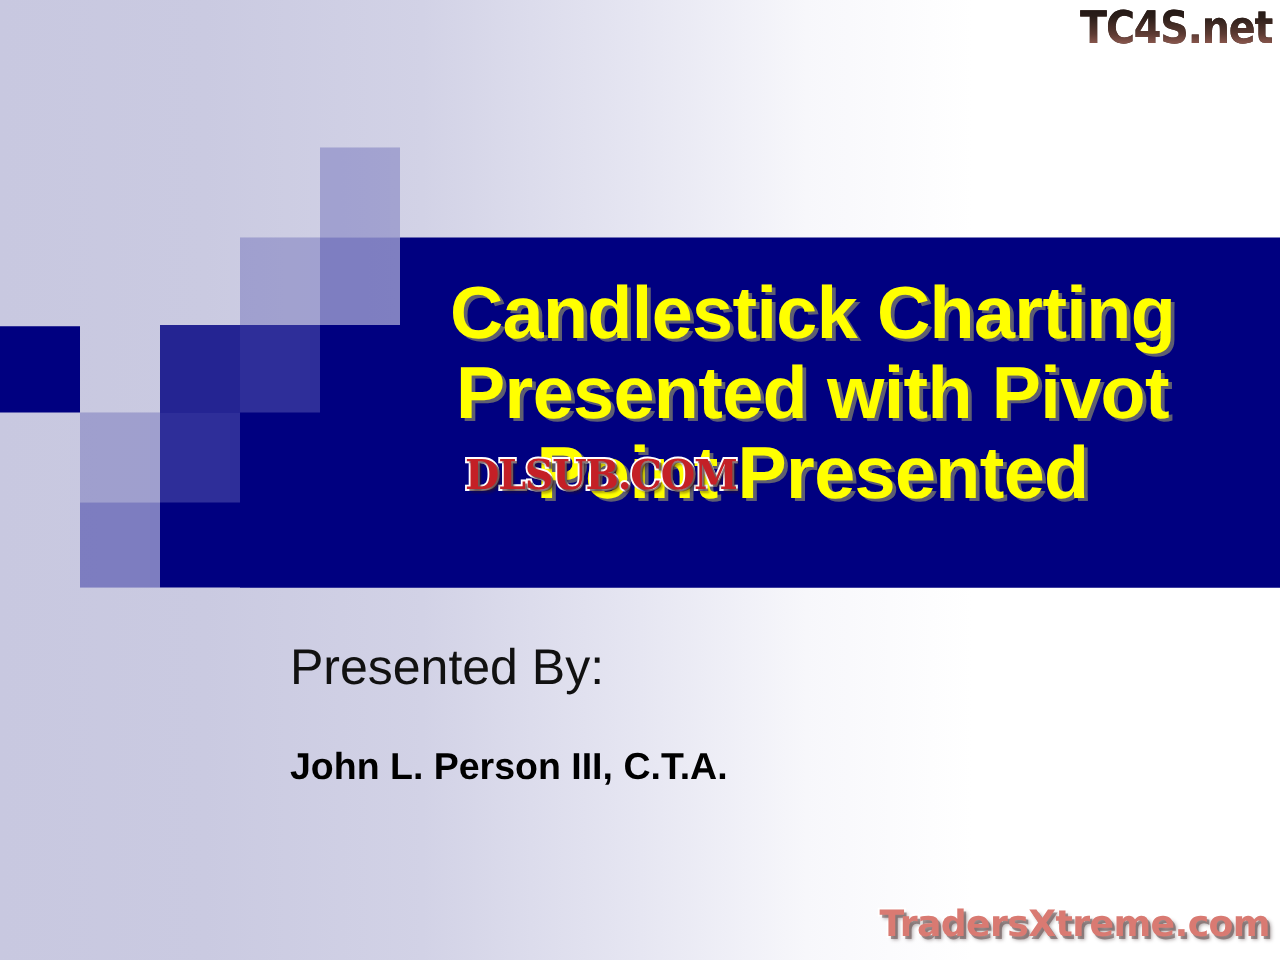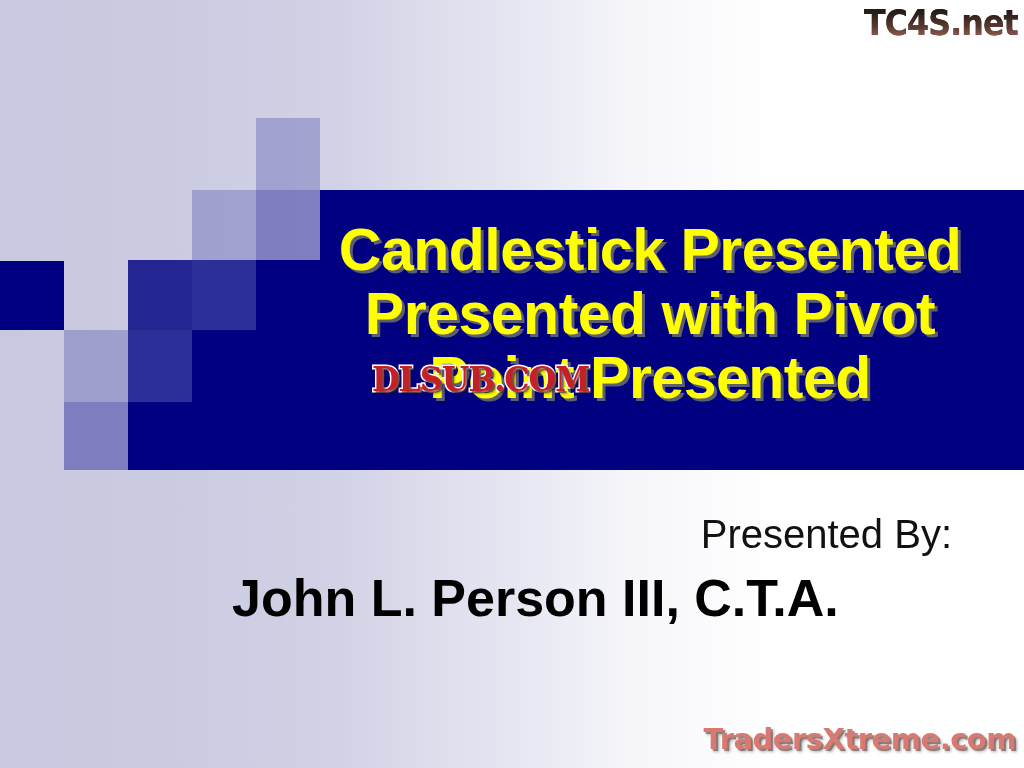--- a/index.html
+++ b/index.html
@@ -89,28 +89,27 @@
     left: 232px;
     top: 505px;
     width: 720px;
     z-index: 6;
   }
   .sub-line-1 {
     color: #111111;
     font-size: 40px;
     line-height: 58px;
     font-weight: normal;
-    text-align: right;
   }
   .sub-line-2 {
     color: #000000;
-    font-size: 52px;
+    font-size: 30px;
     line-height: 62px;
     font-weight: bold;
-    margin-top: 4px;
+    margin-top: 20px;
   }
 
   
   #wm-top {
     position: absolute;
     right: 6px;
     top: 2px;
     font-size: 36px;
     font-weight: bold;
     letter-spacing: -1px;
@@ -201,21 +200,21 @@
       <div class="mosaic-sq sq-light" style="left: 192px; top: 190px; width: 64px; height: 70px;"></div>
       <div class="mosaic-sq sq-mid" style="left: 256px; top: 190px; width: 64px; height: 70px;"></div>
       <div class="mosaic-sq sq-light" style="left: 128px; top: 260px; width: 64px; height: 70px;"></div>
       <div class="mosaic-sq sq-mid" style="left: 192px; top: 260px; width: 64px; height: 70px;"></div>
       <div class="mosaic-sq sq-light" style="left: 64px; top: 330px; width: 64px; height: 72px;"></div>
       <div class="mosaic-sq sq-mid" style="left: 128px; top: 330px; width: 64px; height: 72px;"></div>
       <div class="mosaic-sq sq-mid" style="left: 64px; top: 402px; width: 64px; height: 68px;"></div>
     </div>
 
   <div id="title-block">
-    <div class="title-line">Candlestick Presented</div>
+    <div class="title-line">Candlestick Charting</div>
     <div class="title-line">Presented with Pivot</div>
     <div class="title-line">Point Presented</div>
   </div>
 
   <div id="subtitle-block">
     <div class="sub-line-1">Presented By:</div>
     <div class="sub-line-2">John L. Person III, C.T.A.</div>
   </div>
 
   <div id="wm-top-fallback">TC4S.net</div>

